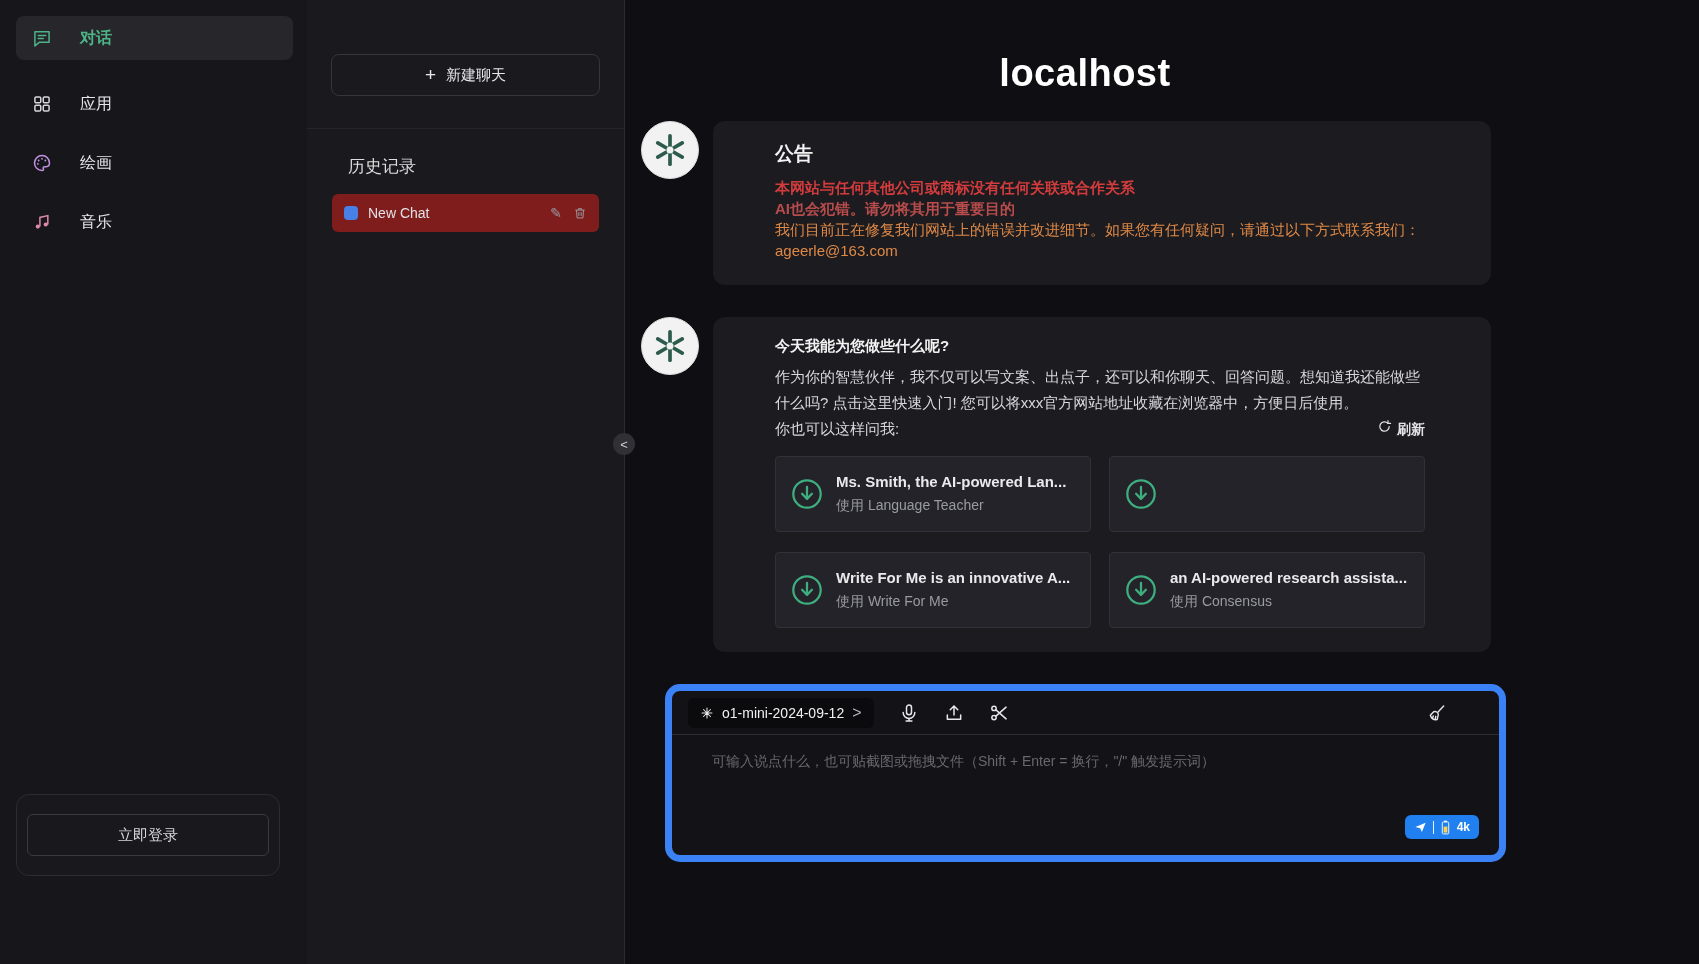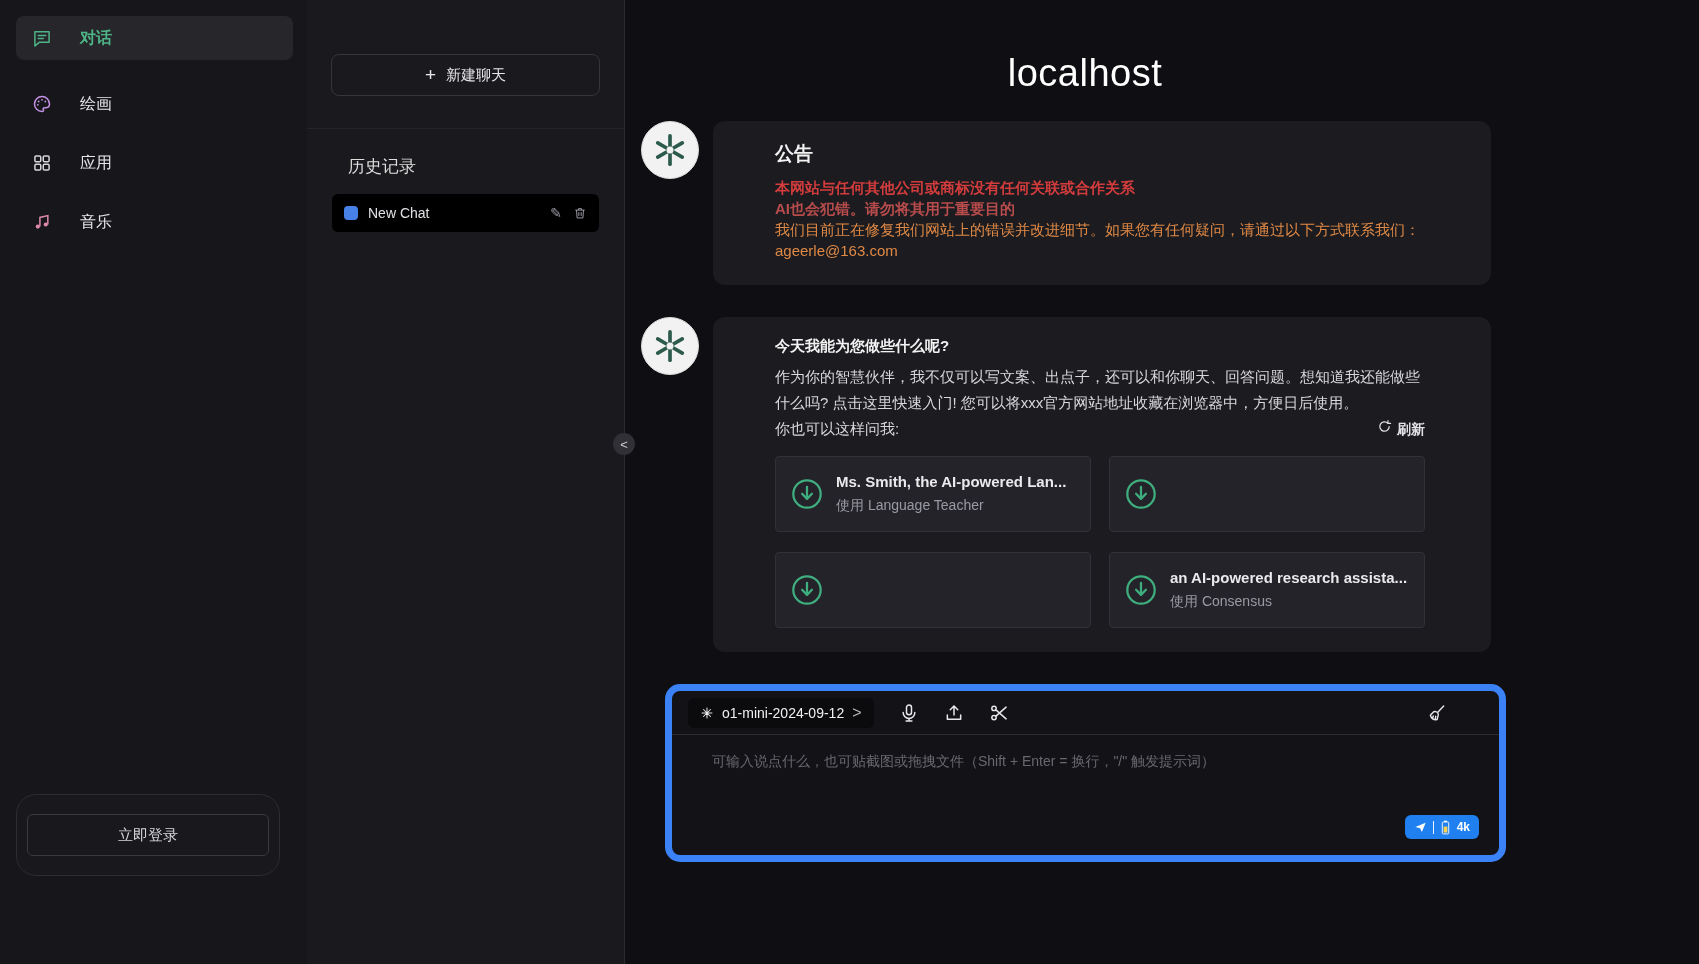--- a/index.html
+++ b/index.html
@@ -22,21 +22,21 @@
     margin-bottom: 15px; font-size: 16px; color: #e6e6e9; cursor: pointer;
   }
   .nav-item.active { background: #26262b; color: #4eb487; margin-bottom: 22px; font-weight: bold; }
   .nav-item .icon { width: 20px; height: 20px; display: flex; align-items: center; justify-content: center; }
   .nav-item .icon svg { width: 20px; height: 20px; }
   .icon-apps { color: #d6d6db; }
   .icon-paint { color: #c490e4; }
   .icon-music { color: #df8aa8; font-size: 19px; }
   .login-box {
     position: absolute; left: 16px; width: 264px; bottom: 88px;
-    border: 1px solid #2c2c31; border-radius: 20px; padding: 19px 10px;
+    border: 1px solid #2c2c31; border-radius: 13px; padding: 19px 10px;
     background: #19191d;
   }
   .login-btn {
     border: 1px solid #3a3a40; border-radius: 6px; height: 42px;
     display: flex; align-items: center; justify-content: center;
     color: #d8d8dc; font-size: 15px; cursor: pointer; background: transparent; width: 100%;
     font-family: inherit;
   }
 
   
@@ -48,39 +48,39 @@
   .newchat-btn {
     width: 100%; height: 42px; background: transparent;
     border: 1px solid #35353b; border-radius: 8px;
     display: flex; align-items: center; justify-content: center; gap: 10px;
     font-size: 15px; color: #e6e6e9; cursor: pointer; font-family: inherit;
   }
   .newchat-btn .plus { font-size: 19px; color: #e6e6e9; font-weight: normal; }
   .history-title { margin: 26px 24px 16px 41px; font-size: 17px; color: #dededd; }
   .chat-item {
     margin: 0 25px; display: flex; align-items: center; gap: 10px;
-    height: 38px; background: #000000; border-radius: 6px; padding: 0 12px; cursor: pointer;
+    height: 38px; background: #7f1d1d; border-radius: 6px; padding: 0 12px; cursor: pointer;
   }
   .chat-item .square { width: 14px; height: 14px; border-radius: 4px; background: #4781e8; flex-shrink: 0; }
   .chat-item .title { flex: 1; font-size: 14px; color: #e2e2e6; }
   .chat-item .actions { display: flex; gap: 11px; align-items: center; color: #9a9aa2; }
   .chat-item .act { font-size: 14px; cursor: pointer; display: flex; align-items: center; }
   .chat-item .act svg { width: 14px; height: 14px; }
   .collapse {
     position: absolute; right: -11px; top: 433px; width: 22px; height: 22px;
     border-radius: 50%; background: #303036; color: #cfcfd4;
     display: flex; align-items: center; justify-content: center;
     font-size: 13px; cursor: pointer; z-index: 5;
   }
 
   
   .main { flex: 1; background: #0f0f13; padding-left: 16px; }
   .chat-wrapper { width: 888px; height: 100%; display: flex; flex-direction: column; }
   .main-title {
-    text-align: center; font-size: 38px; font-weight: 400; color: #ffffff;
+    text-align: center; font-size: 38px; font-weight: 700; color: #ffffff;
     margin: 52px 0 26px; letter-spacing: 0.5px;
   }
   .msg-row { display: flex; gap: 14px; margin-bottom: 32px; }
   .avatar {
     width: 58px; height: 58px; border-radius: 50%; background: #f2f2f2;
     display: flex; align-items: center; justify-content: center; flex-shrink: 0;
     border: 1px solid #d9d9d9;
   }
   .avatar svg { width: 40px; height: 40px; }
   .msg-card {
@@ -153,43 +153,43 @@
 
   <aside class="sidebar">
     <div class="nav-item active">
       <span class="icon">
         <svg viewBox="0 0 24 24" fill="none" stroke="currentColor" stroke-width="1.8" stroke-linejoin="round" stroke-linecap="round">
           <path d="M3.5 4.5h17v12.5H9l-5.5 4.5z"></path>
           <path d="M7.5 9h9M7.5 12.5h6"></path>
         </svg>
       </span>
       <span>对话</span>
+    </div>
+    <div class="nav-item">
+      <span class="icon icon-apps">
+        <svg viewBox="0 0 24 24" fill="none" stroke="currentColor" stroke-width="1.8">
+          <rect x="3.5" y="3.5" width="7" height="7" rx="1.5"></rect>
+          <rect x="13.5" y="3.5" width="7" height="7" rx="1.5"></rect>
+          <rect x="3.5" y="13.5" width="7" height="7" rx="1.5"></rect>
+          <rect x="13.5" y="13.5" width="7" height="7" rx="1.5"></rect>
+        </svg>
+      </span>
+      <span>应用</span>
     </div>
     <div class="nav-item">
       <span class="icon icon-paint">
         <svg viewBox="0 0 24 24" fill="none" stroke="currentColor" stroke-width="1.8">
           <path d="M12 3a9 9 0 0 0 0 18c1.8 0 2.2-1.1 1.6-2.1-.7-1.2.1-2.4 1.5-2.4H17A4.5 4.5 0 0 0 21 12c0-5-4-9-9-9z"></path>
           <circle cx="8" cy="9" r="1.1" fill="currentColor" stroke="none"></circle>
           <circle cx="12" cy="7" r="1.1" fill="currentColor" stroke="none"></circle>
           <circle cx="16" cy="9" r="1.1" fill="currentColor" stroke="none"></circle>
           <circle cx="7" cy="13" r="1.1" fill="currentColor" stroke="none"></circle>
         </svg>
       </span>
       <span>绘画</span>
-    </div>
-    <div class="nav-item">
-      <span class="icon icon-apps">
-        <svg viewBox="0 0 24 24" fill="none" stroke="currentColor" stroke-width="1.8">
-          <rect x="3.5" y="3.5" width="7" height="7" rx="1.5"></rect>
-          <rect x="13.5" y="3.5" width="7" height="7" rx="1.5"></rect>
-          <rect x="3.5" y="13.5" width="7" height="7" rx="1.5"></rect>
-          <rect x="13.5" y="13.5" width="7" height="7" rx="1.5"></rect>
-        </svg>
-      </span>
-      <span>应用</span>
     </div>
     <div class="nav-item">
       <span class="icon icon-music">
         <svg viewBox="0 0 24 24" fill="none" stroke="currentColor" stroke-width="1.8">
           <circle cx="7" cy="17.5" r="2.5" fill="currentColor" stroke="none"></circle>
           <circle cx="16.5" cy="15" r="2.5" fill="currentColor" stroke="none"></circle>
           <path d="M9.5 17.5V6.5l9.5-2.2V15"></path>
         </svg>
       </span>
       <span>音乐</span>
@@ -310,20 +310,24 @@
               </span>
             </div>
 
             <div class="suggest-card">
               <span class="s-icon">
                 <svg viewBox="0 0 36 36" fill="none" stroke="currentColor" stroke-width="2.4" stroke-linecap="round" stroke-linejoin="round">
                   <circle cx="18" cy="18" r="14.5"></circle>
                   <path d="M18 10.5v12"></path>
                   <path d="M12.8 17.8 18 23.2l5.2-5.4"></path>
                 </svg>
+              </span>
+              <span class="s-texts">
+                <span class="t1">Write For Me is an innovative A...</span>
+                <span class="t2">使用 Write For Me</span>
               </span>
             </div>
 
             <div class="suggest-card">
               <span class="s-icon">
                 <svg viewBox="0 0 36 36" fill="none" stroke="currentColor" stroke-width="2.4" stroke-linecap="round" stroke-linejoin="round">
                   <circle cx="18" cy="18" r="14.5"></circle>
                   <path d="M18 10.5v12"></path>
                   <path d="M12.8 17.8 18 23.2l5.2-5.4"></path>
                 </svg>

